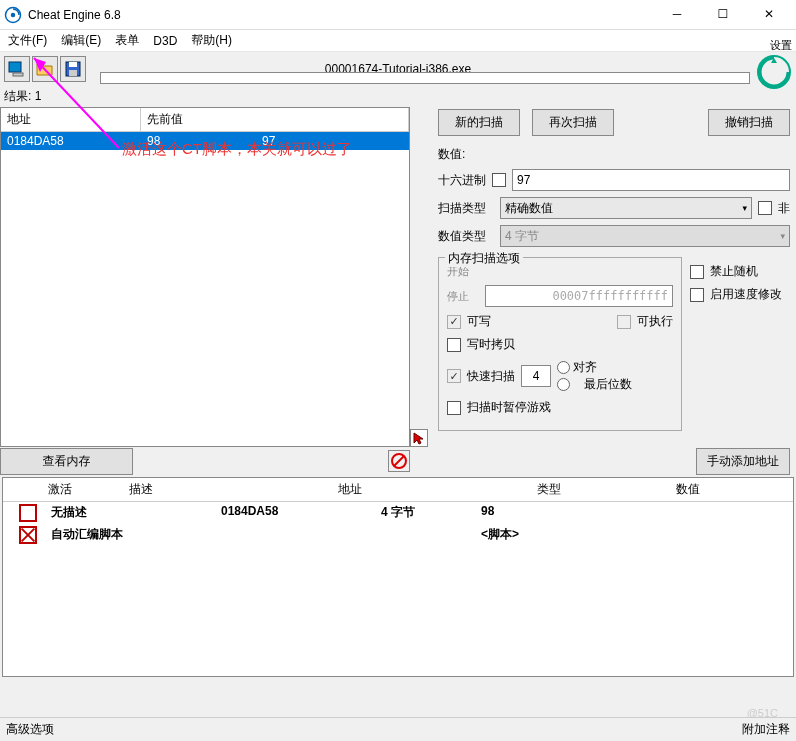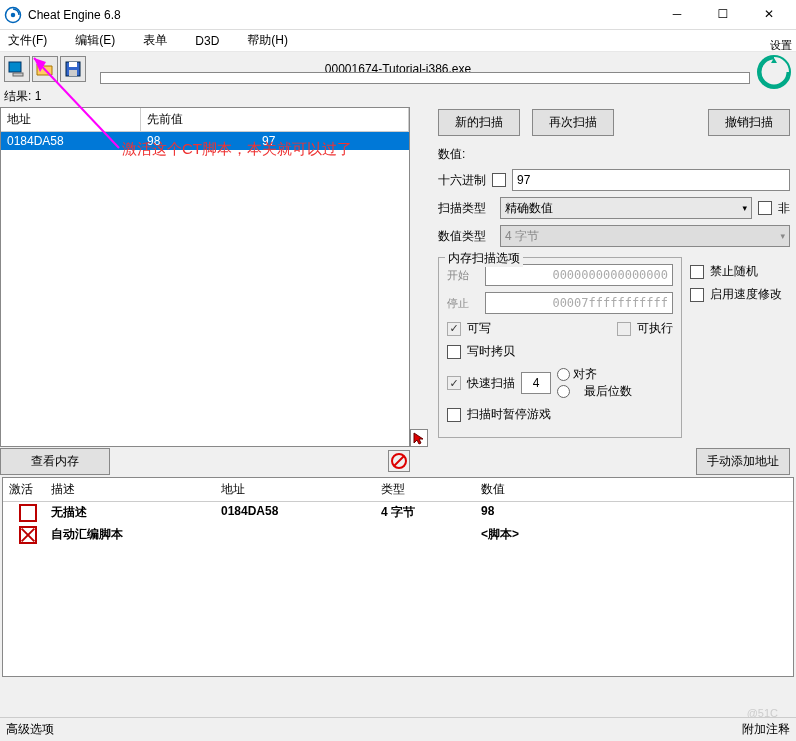--- a/index.html
+++ b/index.html
@@ -2,21 +2,21 @@
 <html><head>
 <meta charset="utf-8">
 <style>
 * { box-sizing: border-box; margin: 0; padding: 0; font-family: "Microsoft YaHei", "Segoe UI", sans-serif; font-size: 12px; }
 body { background: #f0f0f0; width: 796px; height: 741px; overflow: hidden; position: relative; }
 .titlebar { background: #fff; height: 30px; display: flex; align-items: center; padding: 0 4px; border-bottom: 1px solid #ddd; }
 .titlebar .ico { width: 18px; height: 18px; margin-right: 6px; }
 .titlebar .title { flex: 1; font-size: 12px; }
 .winbtns { display: flex; }
 .winbtn { width: 46px; height: 30px; display: flex; align-items: center; justify-content: center; font-family: "Segoe UI Symbol"; }
-.menubar { background: #fff; height: 22px; display: flex; align-items: center; padding: 0 8px; gap: 28px; border-bottom: 1px solid #e8e8e8; }
+.menubar { background: #fff; height: 22px; display: flex; align-items: center; padding: 0 8px; gap: 14px; border-bottom: 1px solid #e8e8e8; }
 .menuitem { font-size: 12px; }
 .toolbar { height: 34px; display: flex; align-items: center; padding: 2px 4px; background: #f0f0f0; position: relative; }
 .tbtn { width: 26px; height: 26px; border: 1px solid #888; background: #e8e8e8; margin-right: 2px; display: flex; align-items: center; justify-content: center; }
 .process-name { position: absolute; left: 50%; transform: translateX(-50%); font-size: 12px; }
 .progress { position: absolute; right: 46px; left: 100px; bottom: 2px; height: 12px; border: 1px solid #888; background: #fff; }
 .ce-logo { position: absolute; right: 2px; top: 0; width: 40px; height: 40px; }
 .settings-lbl { position: absolute; right: 4px; top: 38px; font-size: 11px; }
 .results-lbl { padding: 2px 4px; font-size: 12px; background: #f0f0f0; }
 .mainrow { display: flex; height: 368px; }
 .left-pane { width: 410px; display: flex; flex-direction: column; }
@@ -42,21 +42,21 @@
 .chk.dis { background: #eee; border-color: #aaa; }
 .select { border: 1px solid #888; background: #e8e8e8; padding: 2px 4px; font-size: 12px; height: 22px; display: flex; align-items: center; justify-content: space-between; }
 .select .arrow { font-size: 9px; }
 .fieldset { border: 1px solid #aaa; padding: 6px 8px 8px; margin-top: 4px; position: relative; }
 .fieldset .legend { position: absolute; top: -8px; left: 6px; background: #f0f0f0; padding: 0 3px; font-size: 12px; }
 .hexlbl { color: #888; font-size: 11px; }
 .mono { font-family: "Consolas", monospace; text-align: right; }
 .radio { width: 13px; height: 13px; border: 1px solid #666; border-radius: 50%; background: #fff; display: inline-block; }
 .bottom-pane { border-top: 2px solid #888; background: #fff; height: 200px; display: flex; flex-direction: column; border: 1px solid #888; margin: 2px; }
 .bot-head { display: flex; border-bottom: 1px solid #ccc; }
-.bot-head > div { padding: 3px 6px; font-size: 12px; }
+.bot-head > div { padding: 3px 6px; font-size: 12px; margin-left: 39px; }
 .bh-act { width: 42px; }
 .bh-desc { width: 170px; }
 .bh-addr { width: 160px; }
 .bh-type { width: 100px; }
 .bh-val { flex: 1; }
 .bot-row { display: flex; align-items: flex-start; padding: 1px 0; font-weight: bold; }
 .bot-row > div { padding: 1px 6px; font-size: 12px; }
 .actbox { width: 18px; height: 18px; border: 2px solid #b00; margin-left: 10px; background: #fff; display: flex; align-items: center; justify-content: center; }
 .actbox.x::before, .actbox.x::after { content: ""; position: absolute; width: 18px; height: 2px; background: #b00; }
 .actbox.x { position: relative; }
@@ -130,21 +130,21 @@
         <div class="col-addr">地址</div>
         <div class="col-prev">先前值</div>
       </div>
       <div class="addr-row">
         <div class="col-addr">0184DA58</div>
         <div class="col-cur">98</div>
         <div class="col-prev">97</div>
       </div>
     </div>
     <div class="left-bottom">
-      <div class="btn" style="width:110px">查看内存</div>
+      <div class="btn" style="width:133px">查看内存</div>
       <div style="flex:1"></div>
       <div style="width:22px;height:22px;border:1px solid #888;display:flex;align-items:center;justify-content:center">
         <svg width="18" height="18" viewBox="0 0 18 18">
             <circle cx="9" cy="9" r="7" fill="none" stroke="#d00" stroke-width="2"></circle>
             <line x1="4" y1="14" x2="14" y2="4" stroke="#d00" stroke-width="2"></line>
           </svg>
       </div>
     </div>
   </div>
 
@@ -188,21 +188,20 @@
           <span>4 字节</span>
           <span class="arrow">▾</span>
         </div>
     </div>
 
     <div style="display:flex;gap:8px">
       <div class="fieldset" style="flex:1">
         <span class="legend">内存扫描选项</span>
         <div class="row">
             <span class="hexlbl" style="width:32px">开始</span>
-            <input class="input mono" style="flex: 1 1 0%; color: rgb(170, 170, 170);" value="0000000000000000">
           </div>
         <div class="row">
             <span class="hexlbl" style="width:32px">停止</span>
             <input class="input mono" style="flex: 1 1 0%; color: rgb(170, 170, 170);" value="00007fffffffffff">
           </div>
         <div class="row">
           <span class="chk on dis"></span>
             <span class="lbl">可写</span>
           <div style="flex:1"></div>
           <span class="chk dis"></span>

